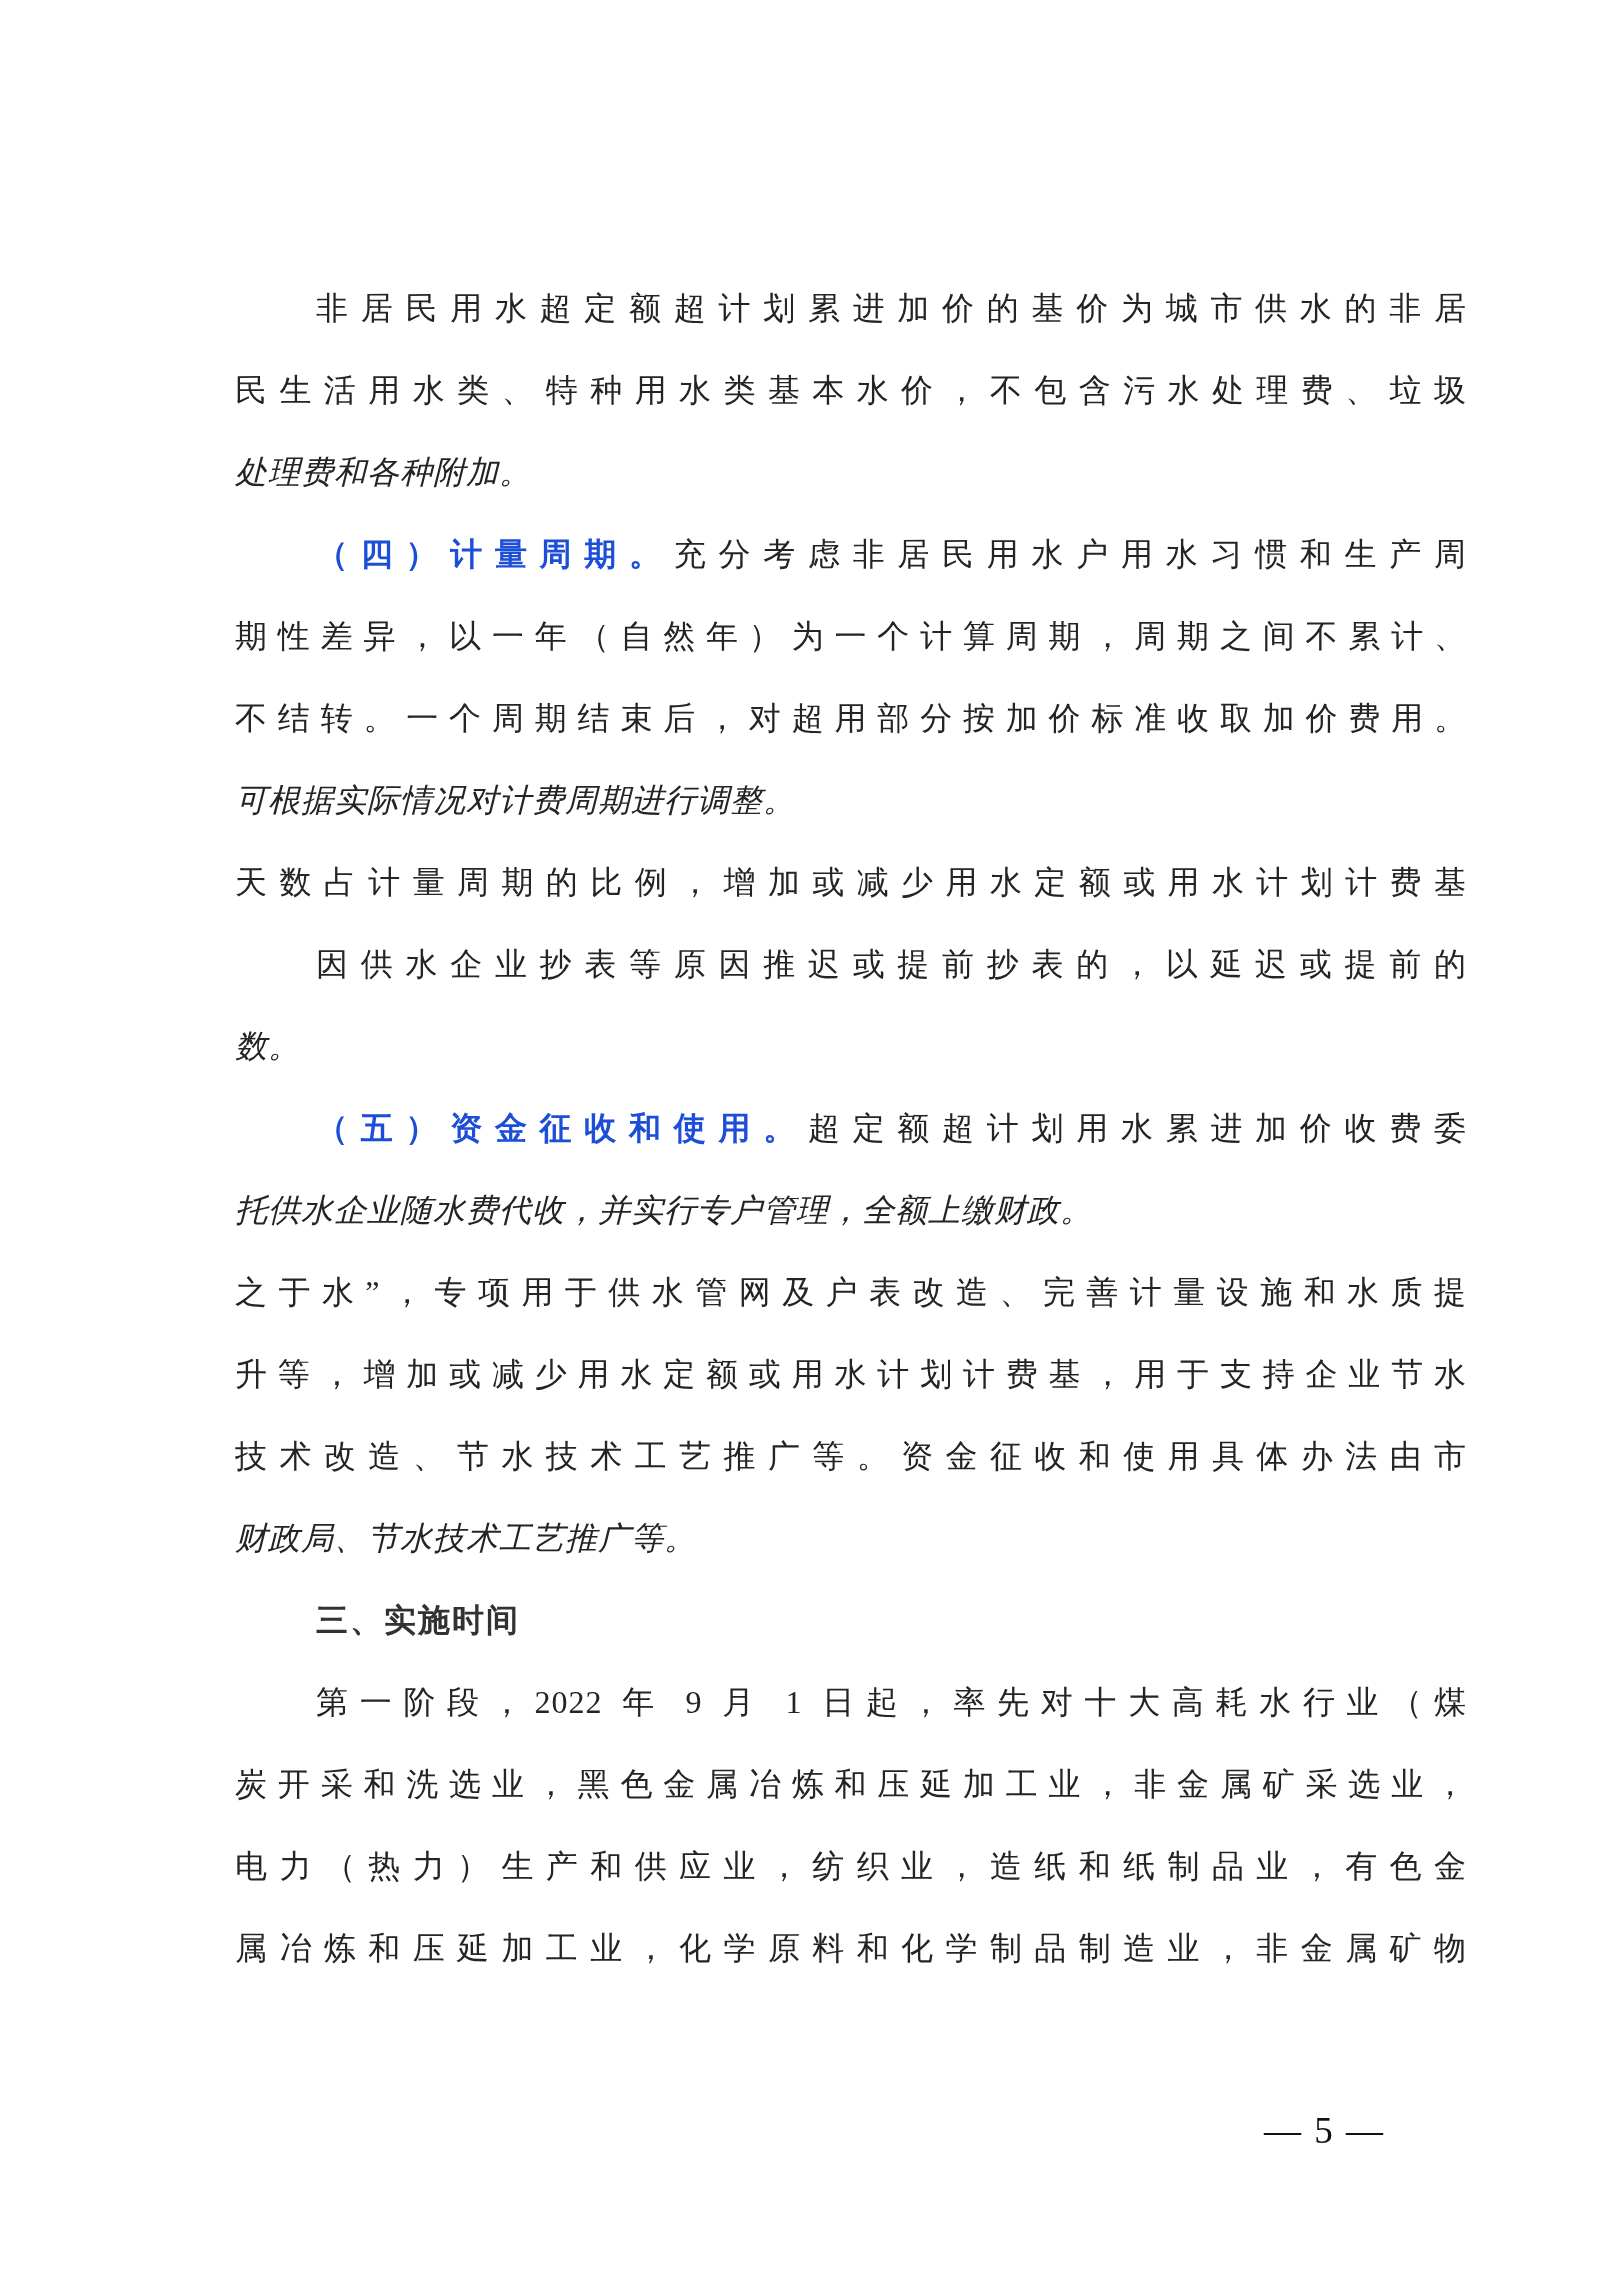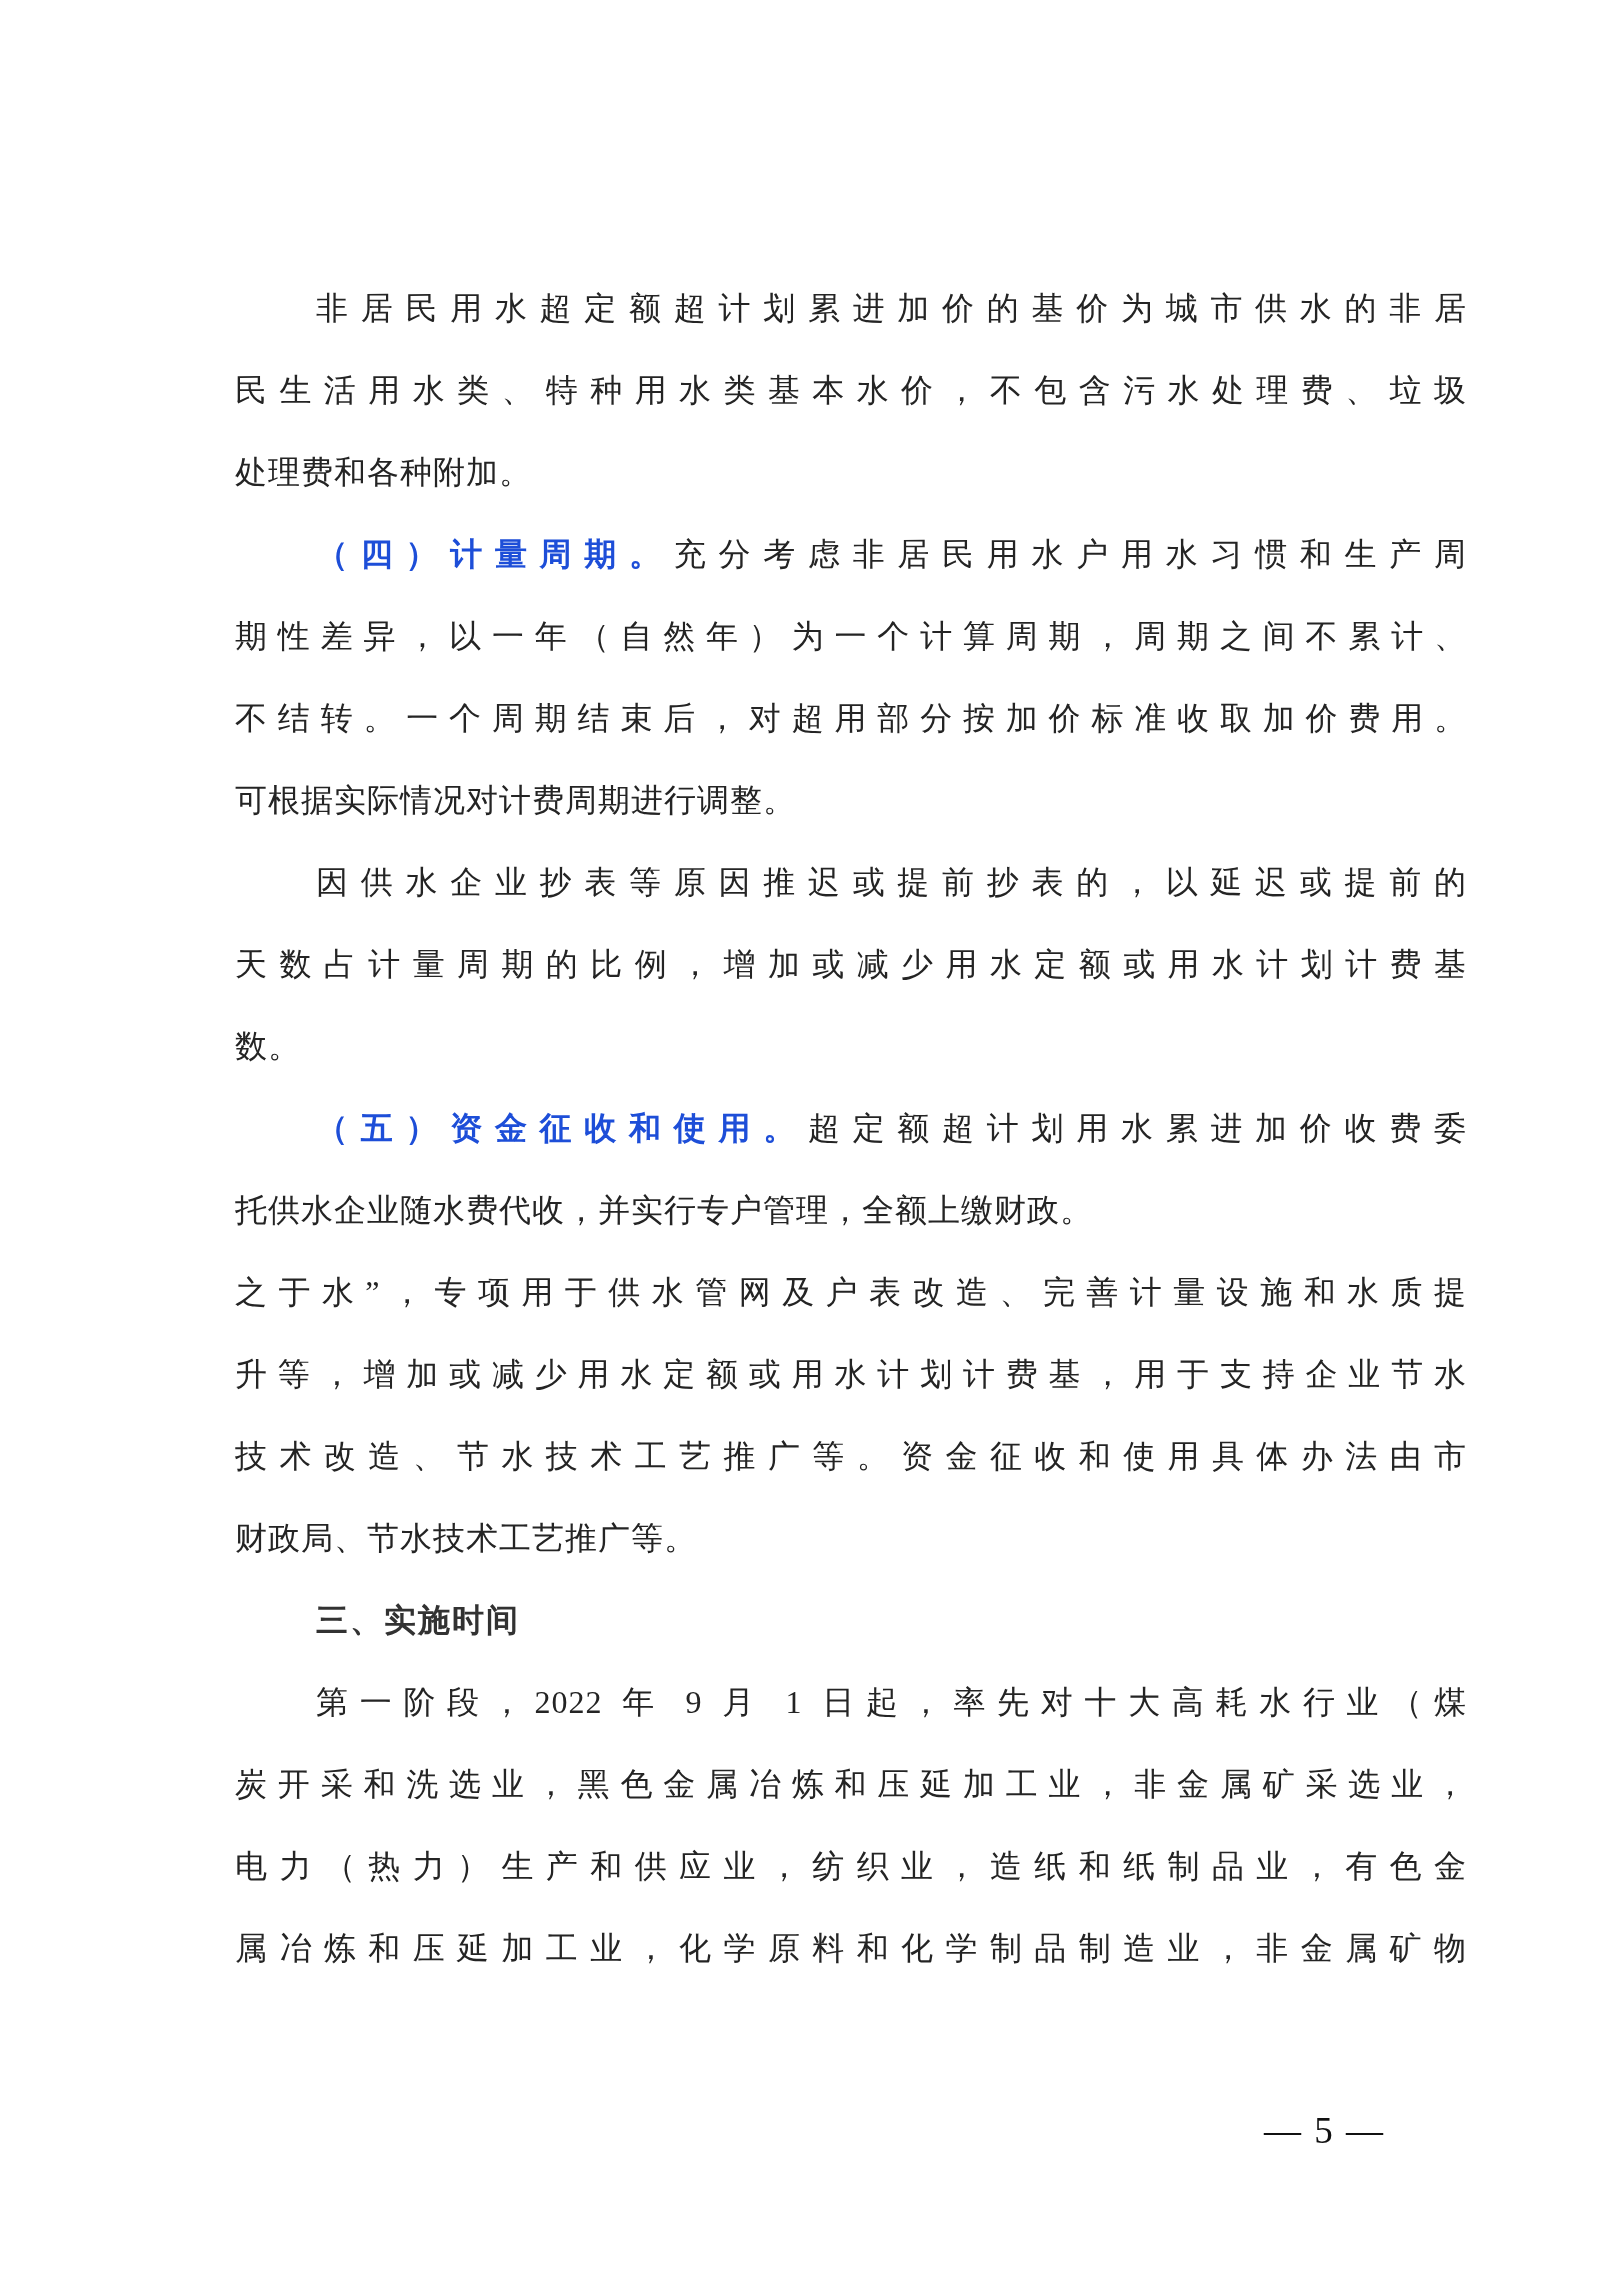--- a/index.html
+++ b/index.html
@@ -29,20 +29,21 @@
     letter-spacing: 1px;
     color: #242424;
     text-align: justify;
     text-align-last: justify;
     white-space: nowrap;
     white-space: normal;
   }
   .line.plain {
     text-align: left;
     text-align-last: left;
+    font-style: italic;
   }
   .line.indent { text-indent: 81px; }
   .line .bp { font-weight: 700; color: #1d4ed8; }
   .line.heading {
     text-align: center;
     text-align-last: left;
     font-family: Liberation Serif, serif;
     font-weight: 700;
     color: #323232;
     letter-spacing: 2px;
@@ -68,22 +69,22 @@
   <div class="content">
     <div class="line indent"><span>非居民用水超定额超计划累进加价的基价为城市供水的非居</span></div>
     <div class="line"><span>民生活用水类、特种用水类基本水价，不包含污水处理费、垃圾</span></div>
     <div class="line plain"><span>处理费和各种附加。</span></div>
 
     <div class="line indent"><span class="bp">（四）计量周期。</span><span>充分考虑非居民用水户用水习惯和生产周</span></div>
     <div class="line"><span>期性差异，以一年（自然年）为一个计算周期，周期之间不累计、</span></div>
     <div class="line"><span>不结转。一个周期结束后，对超用部分按加价标准收取加价费用。</span></div>
     <div class="line plain"><span>可根据实际情况对计费周期进行调整。</span></div>
 
+    <div class="line"><span>天数占计量周期的比例，增加或减少用水定额或用水计划计费基</span></div>
     <div class="line indent"><span>因供水企业抄表等原因推迟或提前抄表的，以延迟或提前的</span></div>
-    <div class="line"><span>天数占计量周期的比例，增加或减少用水定额或用水计划计费基</span></div>
     <div class="line plain"><span>数。</span></div>
 
     <div class="line indent"><span class="bp">（五）资金征收和使用。</span><span>超定额超计划用水累进加价收费委</span></div>
     <div class="line plain"><span>托供水企业随水费代收，并实行专户管理，全额上缴财政。</span></div>
 
     <div class="line"><span>之于水”，专项用于供水管网及户表改造、完善计量设施和水质提</span></div>
     <div class="line"><span>升等，增加或减少用水定额或用水计划计费基，用于支持企业节水</span></div>
     <div class="line"><span>技术改造、节水技术工艺推广等。资金征收和使用具体办法由市</span></div>
     <div class="line plain"><span>财政局、节水技术工艺推广等。</span></div>
 

